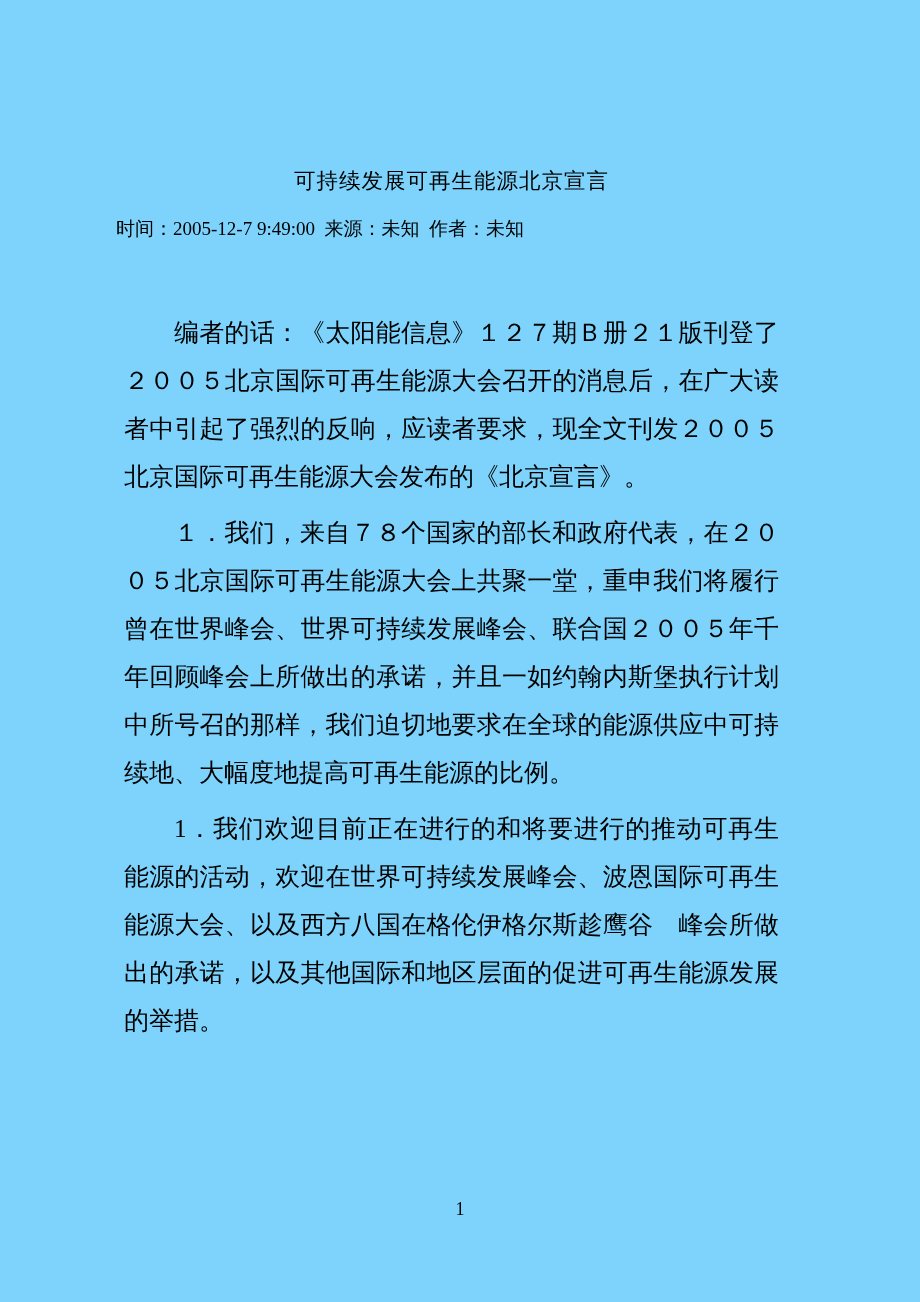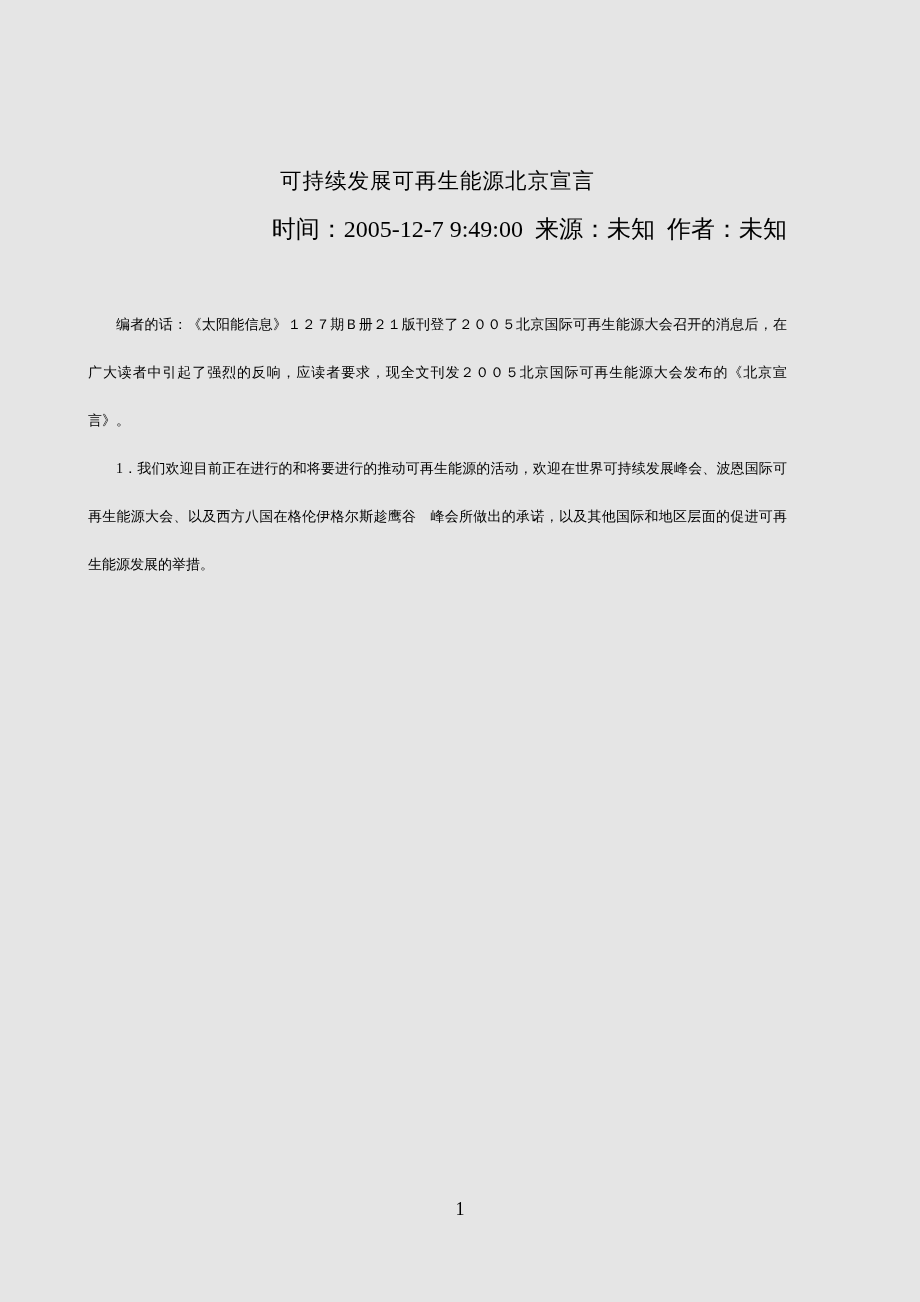--- a/index.html
+++ b/index.html
@@ -11,43 +11,43 @@
     width: 920px;
     height: 1302px;
     position: relative;
     overflow: hidden;
     color: #000000;
     font-family: "Liberation Serif", "DejaVu Serif", serif;
   }
   .page {
     position: absolute;
     inset: 0;
-    background: #e5e5e5;
+    background: #7dd3fc;
     box-sizing: border-box;
-    padding: 157px 133px 0 88px;
+    padding: 157px 133px 0 116px;
   }
   .doc-title {
     font-size: 21.5px;
     line-height: 48px;
     text-align: center;
     letter-spacing: 1px;
     white-space: pre-wrap;
   }
   .doc-meta {
-    font-size: 24px;
+    font-size: 19px;
     line-height: 48px;
-    text-align: right;
+    text-align: left;
     white-space: pre-wrap;
   }
   .blank-line {
     height: 48px;
   }
   .para {
-    margin: 0;
-    font-size: 14px;
+    margin: 8px;
+    font-size: 25px;
     line-height: 48px;
     text-align: justify;
     text-indent: 2em;
   }
   .page-footer {
     position: absolute;
     left: 0;
     right: 0;
     top: 1198px;
     text-align: center;
@@ -61,19 +61,20 @@
 <div class="page">
 
   <div class="doc-title">可持续发展可再生能源北京宣言</div>
 
   <div class="doc-meta">时间：2005-12-7 9:49:00  来源：未知  作者：未知</div>
 
   <div class="blank-line"></div>
 
   <p class="para">编者的话：《太阳能信息》１２７期Ｂ册２１版刊登了２００５北京国际可再生能源大会召开的消息后，在广大读者中引起了强烈的反响，应读者要求，现全文刊发２００５北京国际可再生能源大会发布的《北京宣言》。</p>
 
+  <p class="para">１．我们，来自７８个国家的部长和政府代表，在２００５北京国际可再生能源大会上共聚一堂，重申我们将履行曾在世界峰会、世界可持续发展峰会、联合国２００５年千年回顾峰会上所做出的承诺，并且一如约翰内斯堡执行计划中所号召的那样，我们迫切地要求在全球的能源供应中可持续地、大幅度地提高可再生能源的比例。</p>
 
   <p class="para">1．我们欢迎目前正在进行的和将要进行的推动可再生能源的活动，欢迎在世界可持续发展峰会、波恩国际可再生能源大会、以及西方八国在格伦伊格尔斯趁鹰谷　峰会所做出的承诺，以及其他国际和地区层面的促进可再生能源发展的举措。</p>
 
 
   <div class="page-footer">1</div>
 
 </div>
 
 </body></html>

